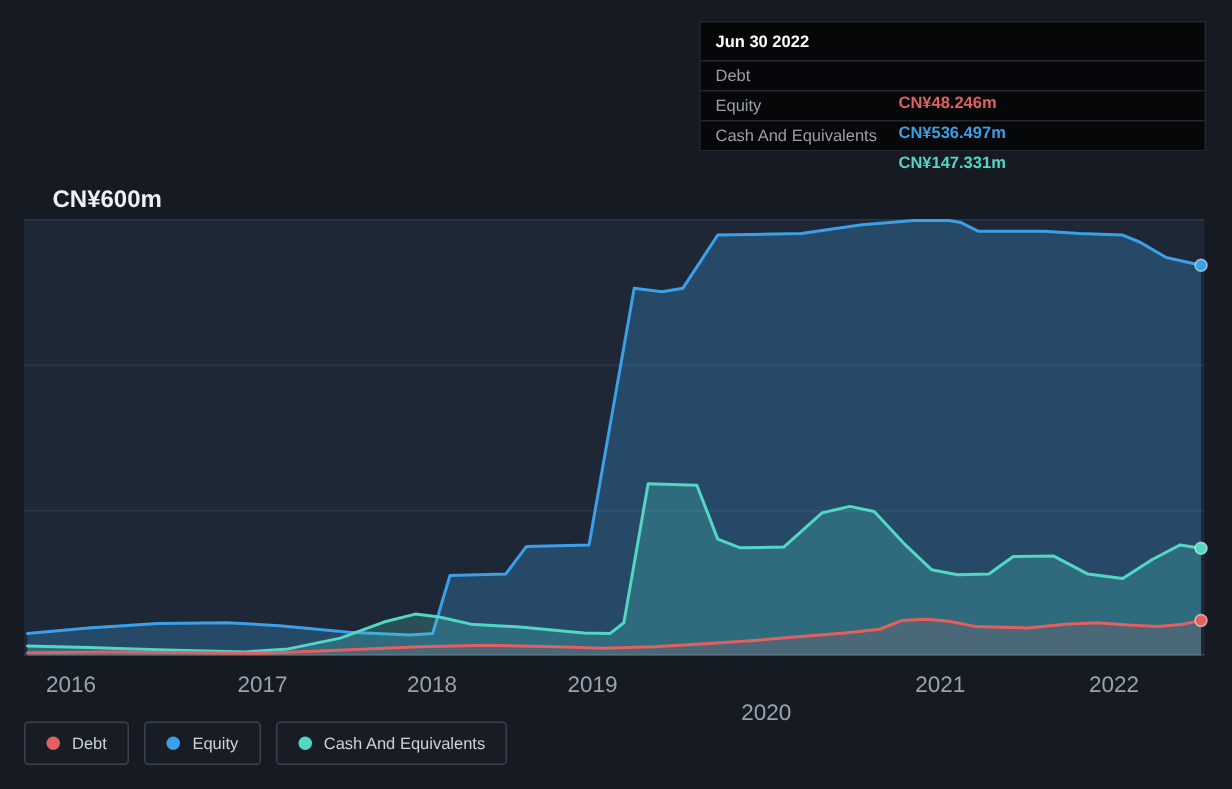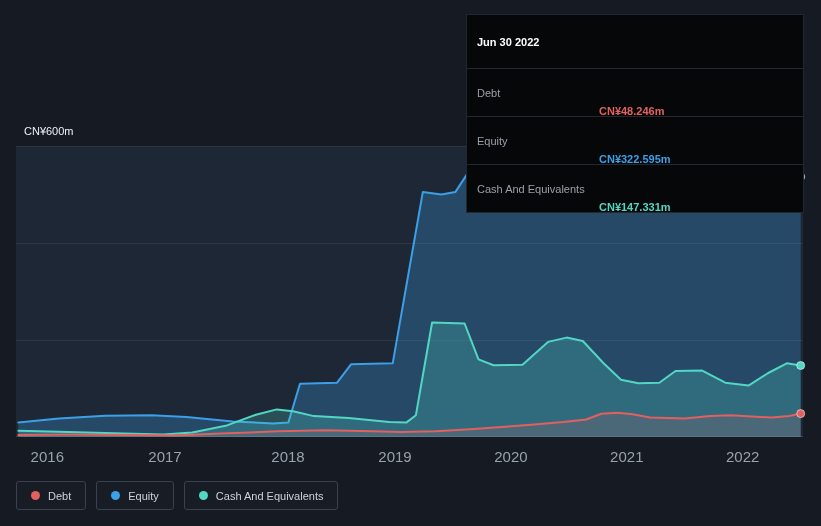--- a/index.html
+++ b/index.html
@@ -1,27 +1,27 @@
 <!DOCTYPE html>
 <html><head>
 <meta charset="utf-8">
 <style>
   html,body{margin:0;padding:0;background:#151a23;}
   .page{position:relative;width:821px;height:526px;background:#151a23;overflow:hidden;
         font-family:"Liberation Sans",sans-serif;-webkit-font-smoothing:antialiased;}
   .plot{position:absolute;left:16px;top:146px;width:787px;height:291px;background:#1e2735;}
   .plot svg{overflow:visible;display:block;}
-  .y-label{position:absolute;left:24px;color:#edf1f6;font-size:11px;}
+  .y-label{position:absolute;left:35px;color:#edf1f6;font-size:16px;font-weight:bold;}
   .y-label.top{top:125px;}
   .y-label.zero{top:423px;}
   #x-axis{position:absolute;left:16px;top:448px;width:787px;height:14px;}
   #x-axis span{position:absolute;transform:translateX(-50%);color:#9aa2ae;font-size:15px;white-space:nowrap;}
   .tooltip{position:absolute;left:466px;top:14px;width:338px;background:#060709;
            border:1px solid #23272f;box-sizing:border-box;color:#fff;}
-  .tt-row{display:flex;align-items:center;height:19px;padding:14px 10px;font-size:11px;}
+  .tt-row{display:flex;align-items:center;height:19px;padding:0 10px;font-size:11px;}
   .tt-row + .tt-row{border-top:1px solid #24282f;}
   .tt-title{height:25px;font-weight:bold;color:#ffffff;}
   .tt-label{flex:0 0 122px;color:#9aa0a8;font-weight:normal;}
   .tt-value{font-weight:bold;margin-top:37px;}
   .tt-value .muted{color:#9aa0a8;font-weight:normal;}
   .legend{position:absolute;left:16px;top:481px;display:flex;gap:10px;}
   .legend-item{display:flex;align-items:center;gap:8px;height:27px;padding:0 14px;
                border:1px solid #3a4252;border-radius:3px;color:#cdd3dc;font-size:11px;
                background:rgba(255,255,255,0.01);cursor:pointer;}
   .legend-dot{width:9px;height:9px;border-radius:50%;flex:0 0 9px;}
@@ -47,37 +47,37 @@
         <path d="M2.3 289.1 L54.5 288.6 L112.4 289.1 L158.8 289.5 L205.2 287.6 L263.1 285.2 L309.5 284.2 L355.8 285.2 L384.8 286.1 L419.6 285.2 L454.4 283.2 L489.1 280.8 L518.1 278.4 L547.1 276.0 L570.3 273.5 L585.3 267.7 L601.6 266.8 L616.6 268.2 L634.0 271.6 L668.8 272.6 L694.3 270.1 L715.1 269.2 L736.0 270.6 L755.7 271.6 L773.1 270.1 L784.7 267.6 L784.7 291 L2.3 291 Z" fill="rgba(226,96,95,0.15)" stroke="none"></path>
         <path d="M2.3 289.1 L54.5 288.6 L112.4 289.1 L158.8 289.5 L205.2 287.6 L263.1 285.2 L309.5 284.2 L355.8 285.2 L384.8 286.1 L419.6 285.2 L454.4 283.2 L489.1 280.8 L518.1 278.4 L547.1 276.0 L570.3 273.5 L585.3 267.7 L601.6 266.8 L616.6 268.2 L634.0 271.6 L668.8 272.6 L694.3 270.1 L715.1 269.2 L736.0 270.6 L755.7 271.6 L773.1 270.1 L784.7 267.6" fill="none" stroke="#e2605f" stroke-width="2" stroke-linejoin="round" stroke-linecap="round"></path>
         <circle cx="784.7" cy="30.8" r="4" fill="#3ba0e8" stroke="rgba(255,255,255,0.55)" stroke-width="1"></circle>
         <circle cx="784.7" cy="219.5" r="4" fill="#52d7c4" stroke="rgba(255,255,255,0.55)" stroke-width="1"></circle>
         <circle cx="784.7" cy="267.6" r="4" fill="#e2605f" stroke="rgba(255,255,255,0.55)" stroke-width="1"></circle>
       </svg>
     </div>
 
   <div id="x-axis">
       <span style="left: 31.3px;">2016</span>
-      <span style="left: 149px;">2017</span>
+      <span style="left: 159px;">2017</span>
       <span style="left: 272px; text-align: center;">2018</span>
       <span style="left: 379px;">2019</span>
-      <span style="left: 494.9px;">2020</span>
+      <span style="left: 494.9px; margin-top: 19px;">2020</span>
       <span style="left: 610.8px;">2021</span>
       <span style="left: 726.7px;">2022</span>
     </div>
 
   <div class="tooltip">
     <div class="tt-row tt-title">Jun 30 2022</div>
     <div class="tt-row">
       <span class="tt-label">Debt</span>
       <span class="tt-value" style="color: rgb(226, 96, 95);">CN¥48.246m</span>
     </div>
     <div class="tt-row">
       <span class="tt-label">Equity</span>
-      <span class="tt-value" style="color: rgb(59, 160, 232);">CN¥322.595m</span>
+      <span class="tt-value" style="color: rgb(59, 160, 232);">CN¥536.497m</span>
     </div>
     <div class="tt-row">
       <span class="tt-label">Cash And Equivalents</span>
       <span class="tt-value" style="color: rgb(82, 215, 196); text-align: right;">CN¥147.331m</span>
     </div>
   </div>
 
   <div class="legend">
     <div class="legend-item">
       <span class="legend-dot" style="background: rgb(226, 96, 95);"></span>

